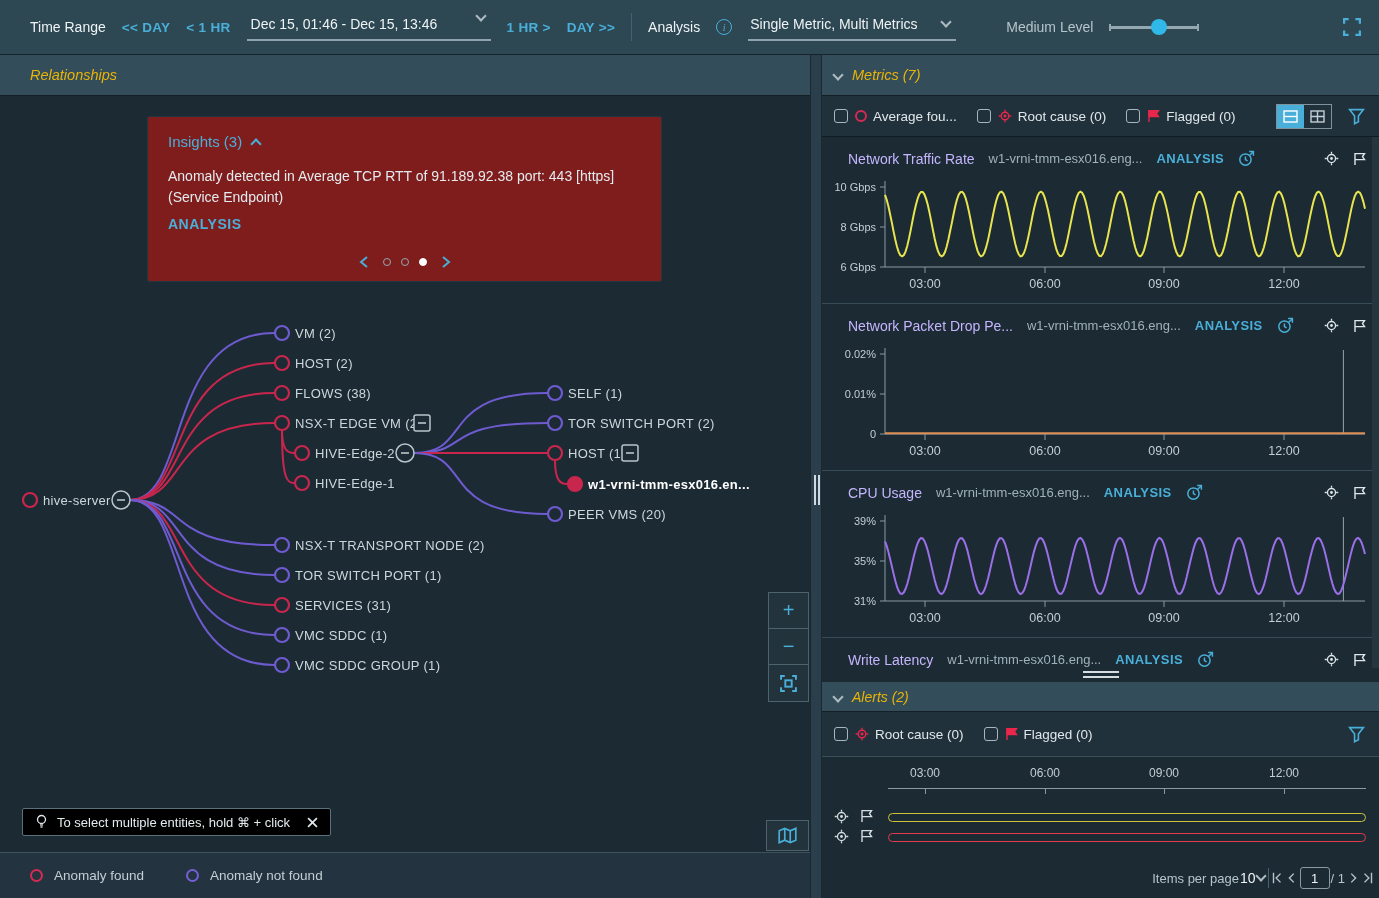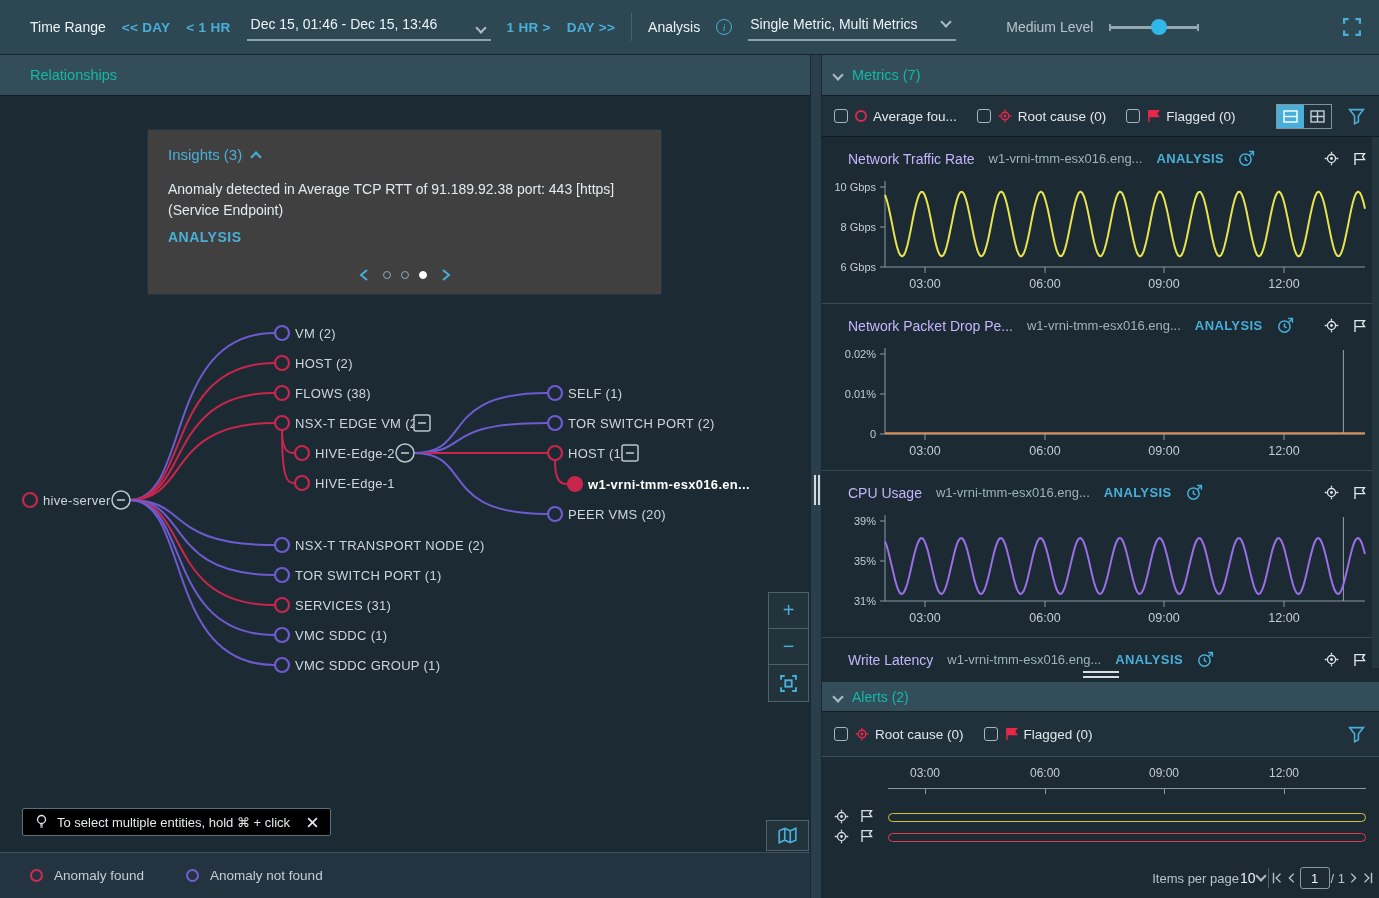--- a/index.html
+++ b/index.html
@@ -5,21 +5,21 @@
   * { margin:0; padding:0; box-sizing:border-box; }
   html,body { width:1379px; height:898px; overflow:hidden; background:#1b2a33;
     font-family:"Liberation Sans", sans-serif; color:#e8eef1; }
 
   
   .topbar { height:55px; background:#2d4753; border-bottom:1px solid #15232b;
     display:flex; align-items:center; padding:0 18px 0 30px; gap:16px; }
   .tb-label { font-size:14px; color:#eef3f5; white-space:nowrap; }
   .link-btn { color:#49afd9; font-size:13.5px; font-weight:bold; letter-spacing:.3px;
     white-space:nowrap; cursor:pointer; }
-  .date-field { display:flex; align-items:flex-end; justify-content:space-between;
+  .date-field { display:flex; align-items:flex-start; justify-content:space-between;
     border-bottom:2px solid #8fa3ad; padding:3px 6px 7px 4px; width:244px;
     font-size:14px; color:#eef3f5; cursor:pointer; }
   .chev { display:inline-block; width:8px; height:8px; border-left:2px solid #aebbc2;
     border-bottom:2px solid #aebbc2; transform:rotate(-45deg); margin-top:-4px; }
   .chev-up { transform:rotate(135deg); margin-top:4px; }
   .tb-divider { width:1px; height:28px; background:#4a touch6570; background:#46626e; }
   .info-icon { width:16px; height:16px; border:1.5px solid #49afd9; border-radius:50%;
     color:#49afd9; font-size:10px; font-style:italic; display:flex; align-items:center;
     justify-content:center; font-family:"Liberation Serif", serif; }
   .analysis-select { display:flex; align-items:center; justify-content:space-between;
@@ -37,30 +37,30 @@
   
   .main { display:flex; height:843px; }
   .left-panel { width:810px; display:flex; flex-direction:column; }
   .splitter { width:12px; background:#2a3f4b; border-left:1px solid #1a2830;
     border-right:1px solid #1a2830; position:relative; cursor:col-resize; }
   .splitter .grip { position:absolute; top:420px; left:3px; display:flex; gap:2px; }
   .splitter .grip i { display:block; width:2px; height:30px; background:#cfd9de; }
   .right-panel { width:557px; display:flex; flex-direction:column; background:#1b2a33; }
 
   .band { background:#334e5a; border-bottom:1px solid #141f26; display:flex;
-    align-items:center; font-size:14.5px; color:#14b8a6; }
+    align-items:center; font-size:14.5px; color:#eab308;font-style:italic; }
   .band .chevband { margin:0 10px 0 12px; }
 
   
   .rel-band { height:41px; padding-left:30px; }
   .canvas { position:relative; height:756px; background:#1b2a33; overflow:hidden; }
   #tree-svg { position:absolute; inset:0; }
 
-  .insights-card { position:absolute; left:147px; top:33px; width:515px; height:166px;
-    background:#404040; border:1px solid #233541; border-radius:2px; padding:16px 20px; }
+  .insights-card { position:absolute; left:147px; top:20px; width:515px; height:166px;
+    background:#7f1d1d; border:1px solid #233541; border-radius:2px; padding:16px 20px; }
   .insights-title { color:#49afd9; font-size:15px; display:flex; align-items:center; gap:10px; cursor:pointer; }
   .insights-title .chev { border-color:#49afd9; }
   .insights-msg { margin-top:16px; color:#e4ebee; font-size:14px; line-height:21px; width:482px; }
   .insights-analysis { margin-top:8px; color:#49afd9; font-weight:bold; font-size:14px;
     letter-spacing:.5px; cursor:pointer; }
   .carousel { position:absolute; bottom:12px; left:0; right:0; display:flex;
     align-items:center; justify-content:center; gap:13px; }
   .carousel .dot { width:8px; height:8px; border-radius:50%; border:1.5px solid #93a8b1; cursor:pointer; }
   .carousel .dot.active { background:#fff; border-color:#fff; }
 

